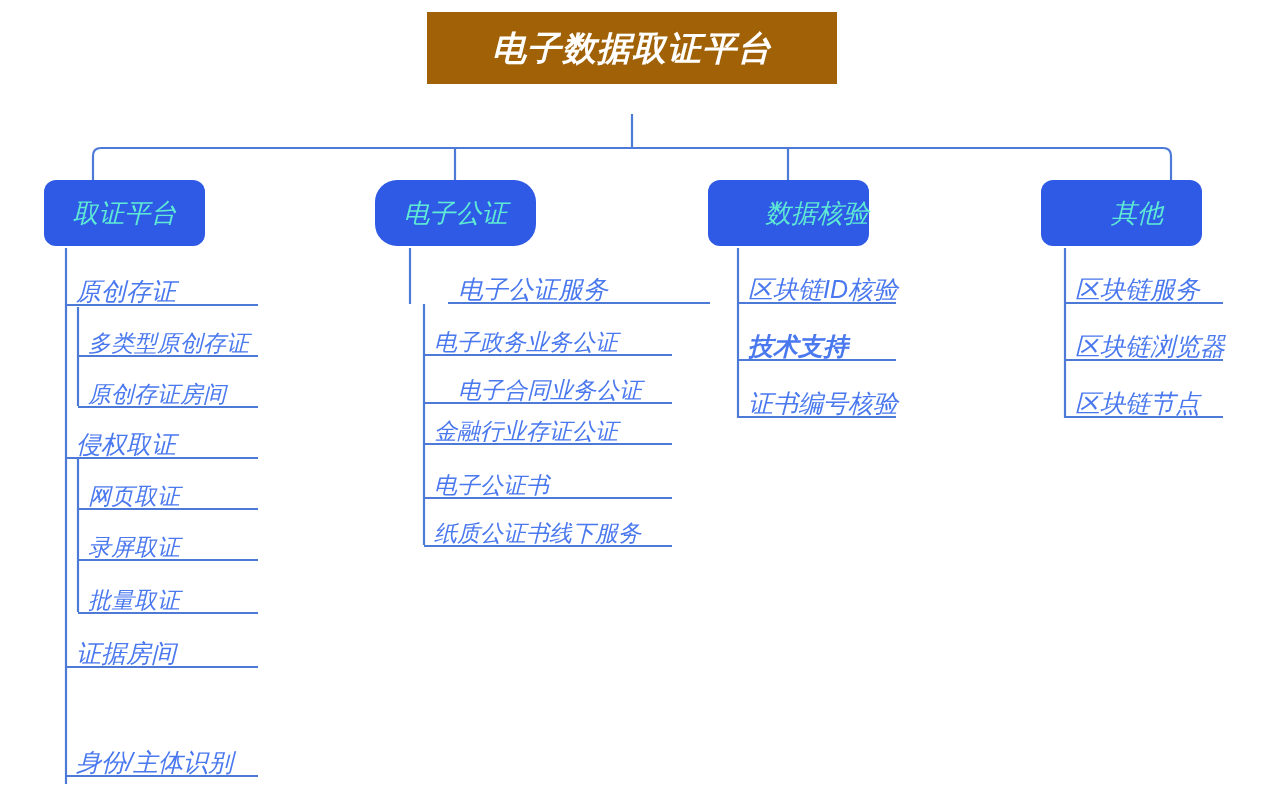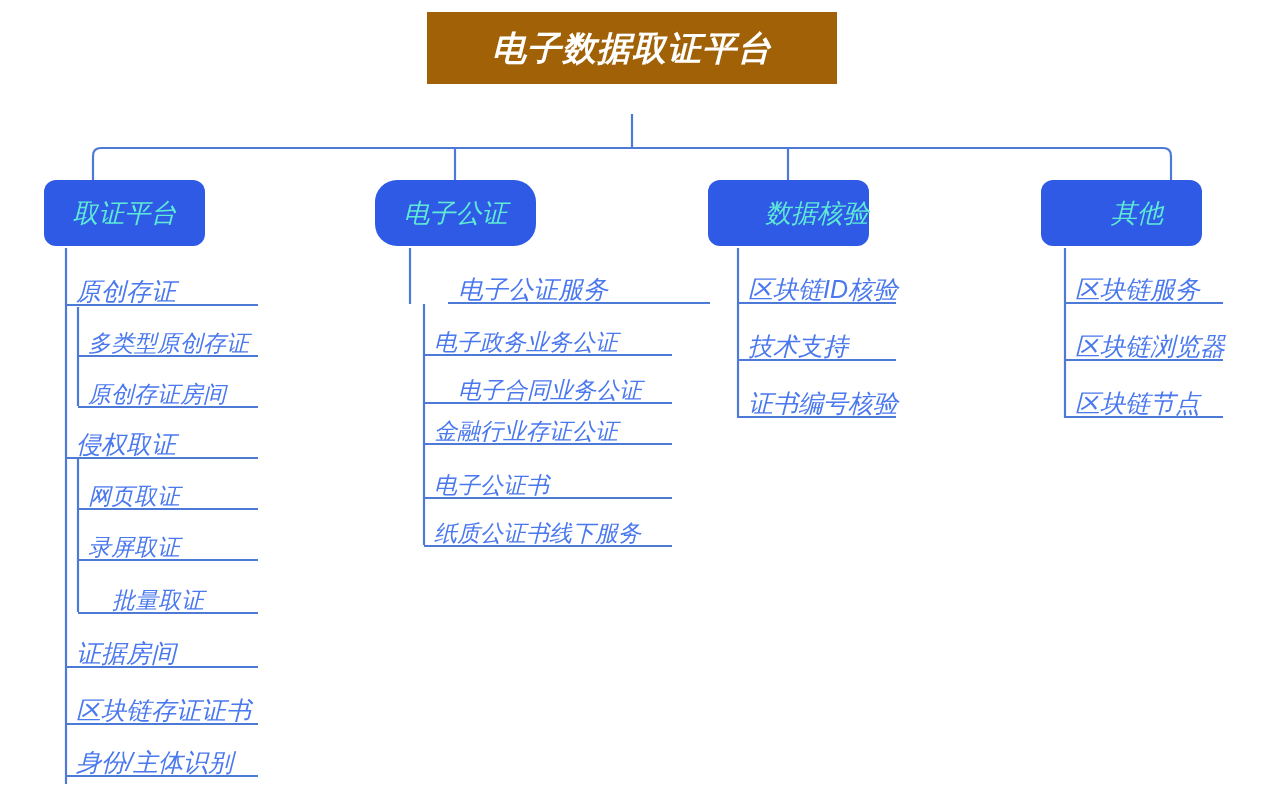--- a/index.html
+++ b/index.html
@@ -162,29 +162,26 @@
   </div>
   <div class="leaf lvl3" style="left:66px;  top:411px; width:192px;">
     <span class="leaf-label">侵权取证</span>
   </div>
   <div class="leaf lvl4" style="left:78px;  top:462px; width:180px;">
     <span class="leaf-label">网页取证</span>
   </div>
   <div class="leaf lvl4" style="left:78px;  top:513px; width:180px;">
     <span class="leaf-label">录屏取证</span>
   </div>
-  <div class="leaf lvl4" style="left:78px;  top:566px; width:180px;padding-left:24px;">
+  <div class="leaf lvl4" style="left:78px;  top:566px; width:180px;">
     <span class="leaf-label">批量取证</span>
   </div>
   <div class="leaf lvl3" style="left:66px;  top:620px; width:192px;">
     <span class="leaf-label">证据房间</span>
   </div>
-  <div class="leaf lvl3" style="left:66px;  top:677px; width:192px;">
-    <span class="leaf-label">区块链存证证书</span>
-  </div>
   <div class="leaf lvl3" style="left:66px;  top:729px; width:192px;">
     <span class="leaf-label">身份/主体识别</span>
   </div>
 
   <div class="leaf lvl3" style="left:420px; top:256px; width:262px;margin-left:28px;">
     <span class="leaf-label">电子公证服务</span>
   </div>
   <div class="leaf lvl4" style="left:424px; top:308px; width:248px;">
     <span class="leaf-label">电子政务业务公证</span>
   </div>
@@ -197,21 +194,21 @@
   <div class="leaf lvl4" style="left:424px; top:499px; width:248px;">
     <span class="leaf-label">纸质公证书线下服务</span>
   </div>
   <div class="leaf lvl4" style="left:424px; top:451px; width:248px;">
     <span class="leaf-label">电子公证书</span>
   </div>
 
   <div class="leaf lvl3" style="left:738px; top:256px; width:158px;">
     <span class="leaf-label">区块链ID核验</span>
   </div>
-  <div class="leaf lvl3" style="left:738px; top:313px; width:158px;">
+  <div class="leaf lvl3" style="left:738px; top:313px; width:158px;font-weight:bold;">
     <span class="leaf-label">技术支持</span>
   </div>
   <div class="leaf lvl3" style="left:738px; top:370px; width:158px;">
     <span class="leaf-label">证书编号核验</span>
   </div>
 
   <div class="leaf lvl3" style="left:1065px; top:256px; width:158px;">
     <span class="leaf-label">区块链服务</span>
   </div>
   <div class="leaf lvl3" style="left:1065px; top:313px; width:158px;">

